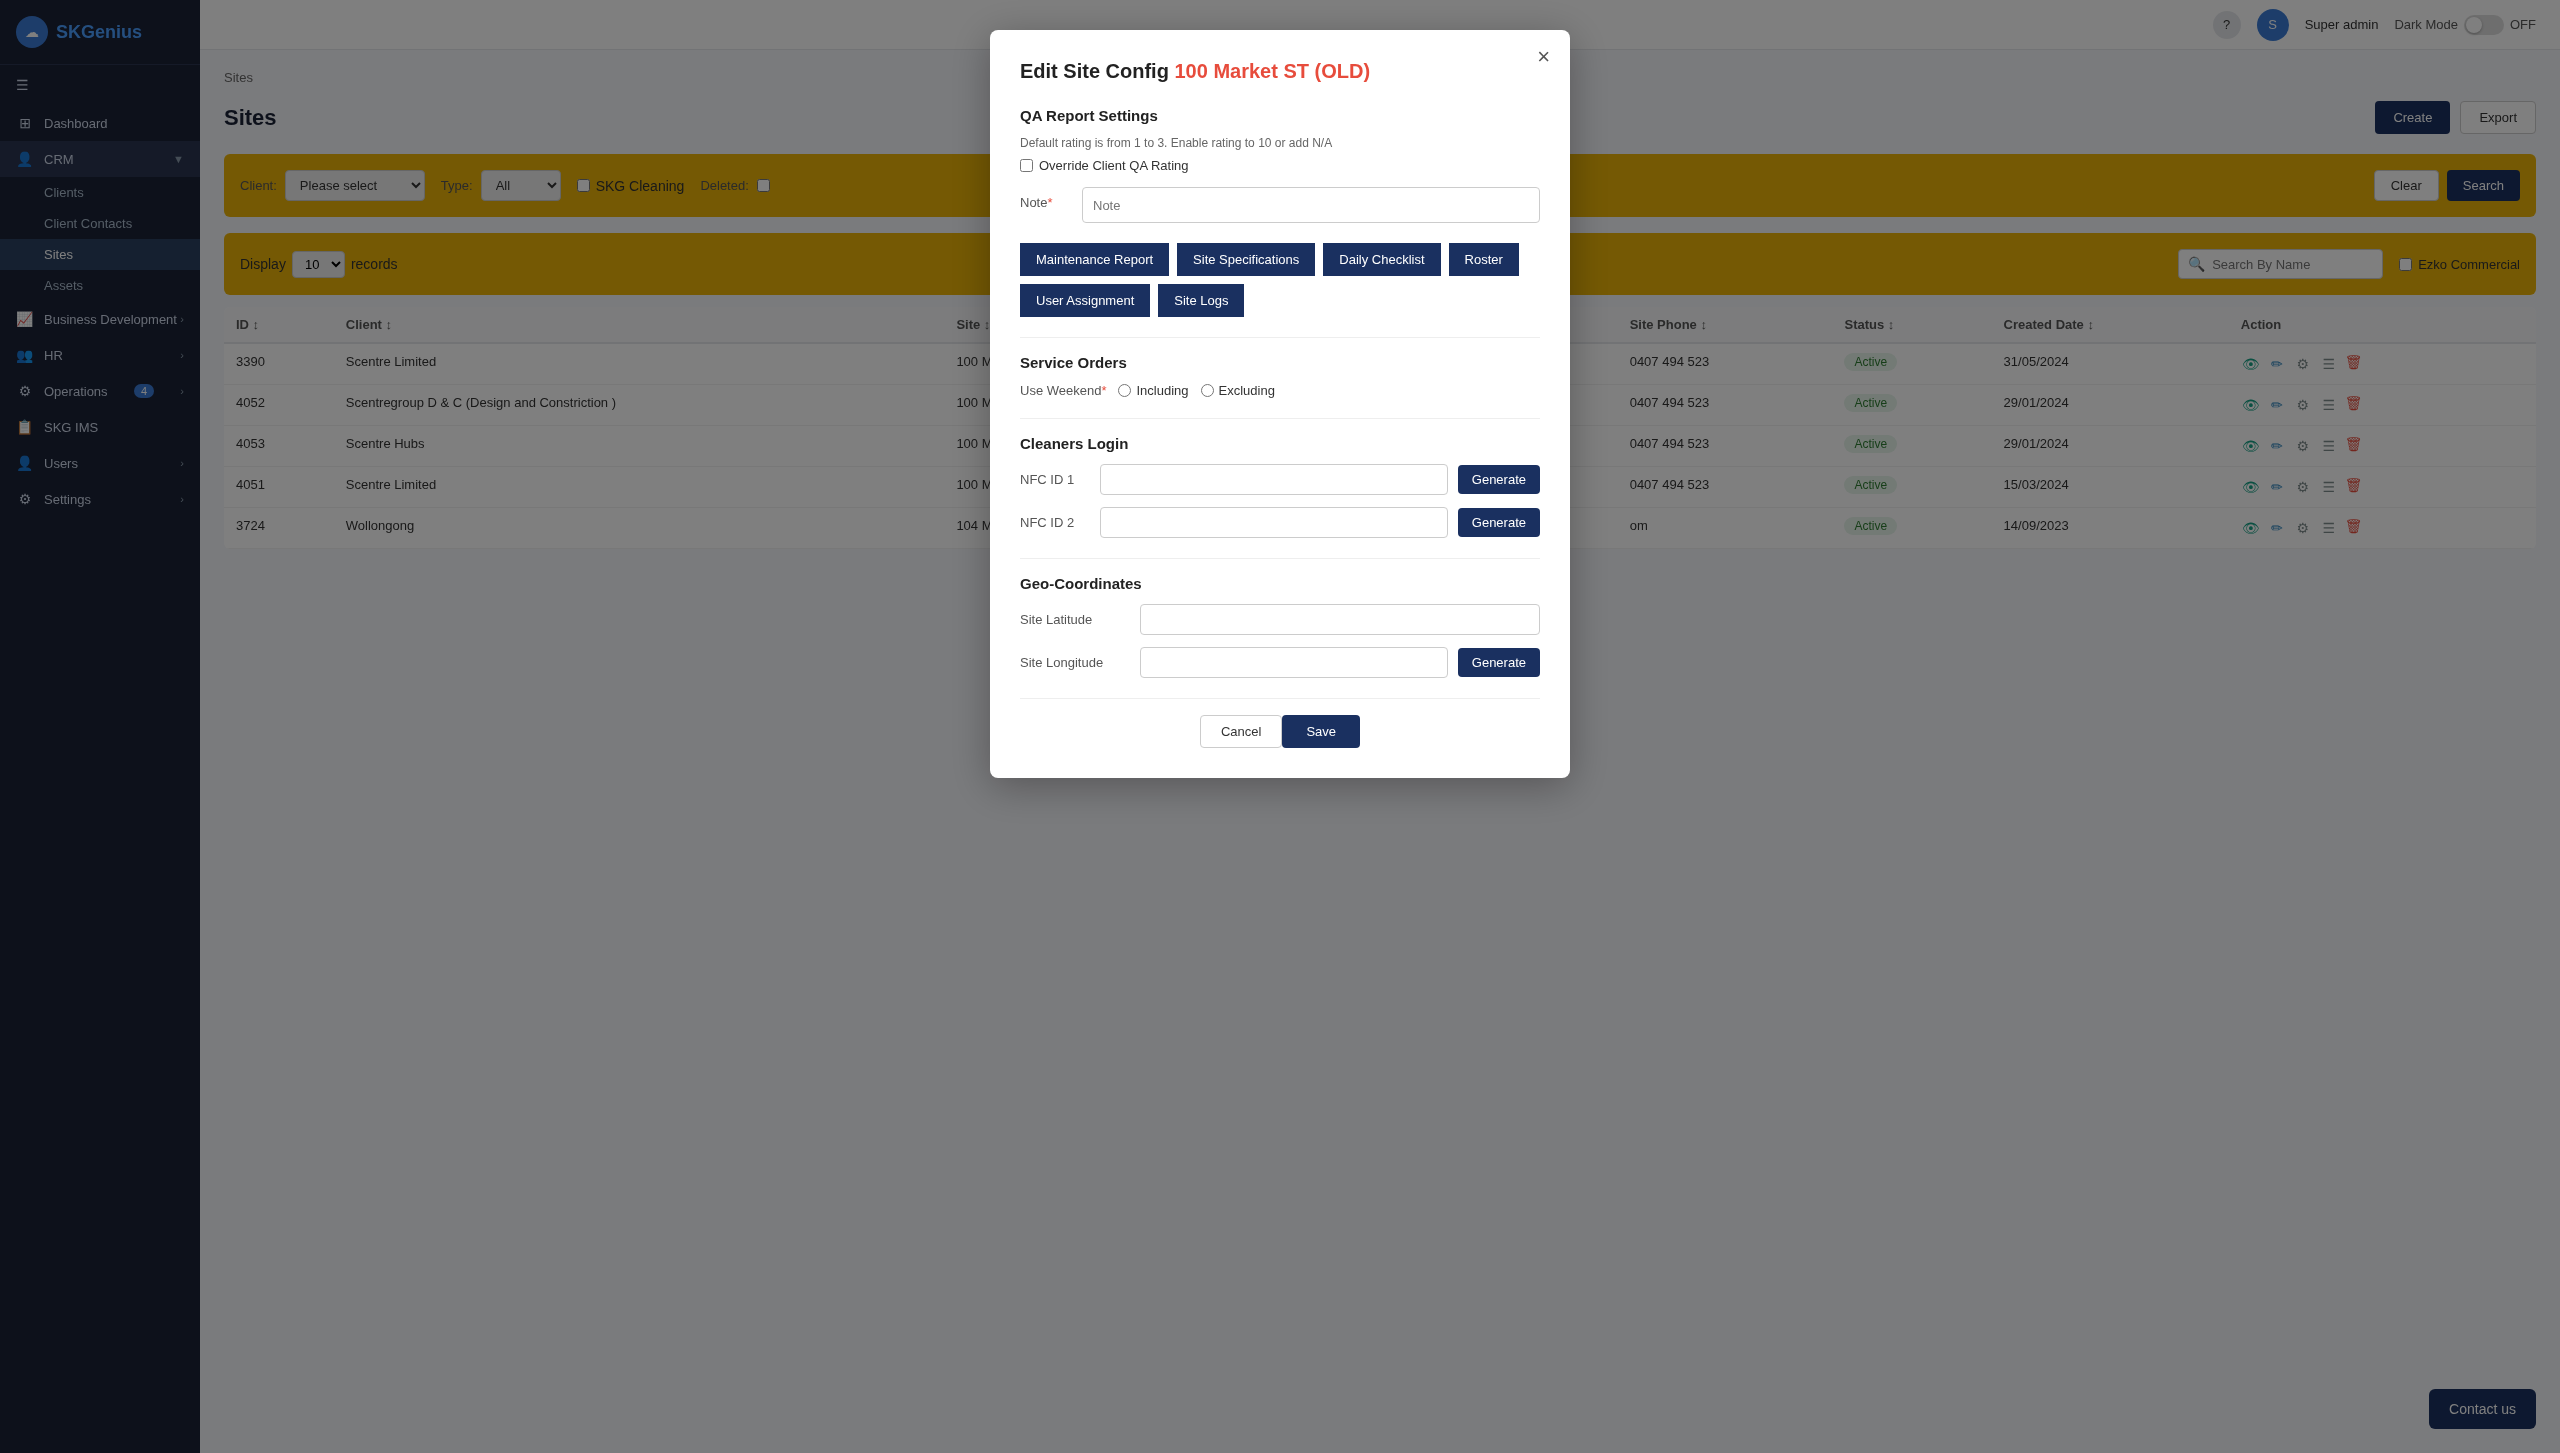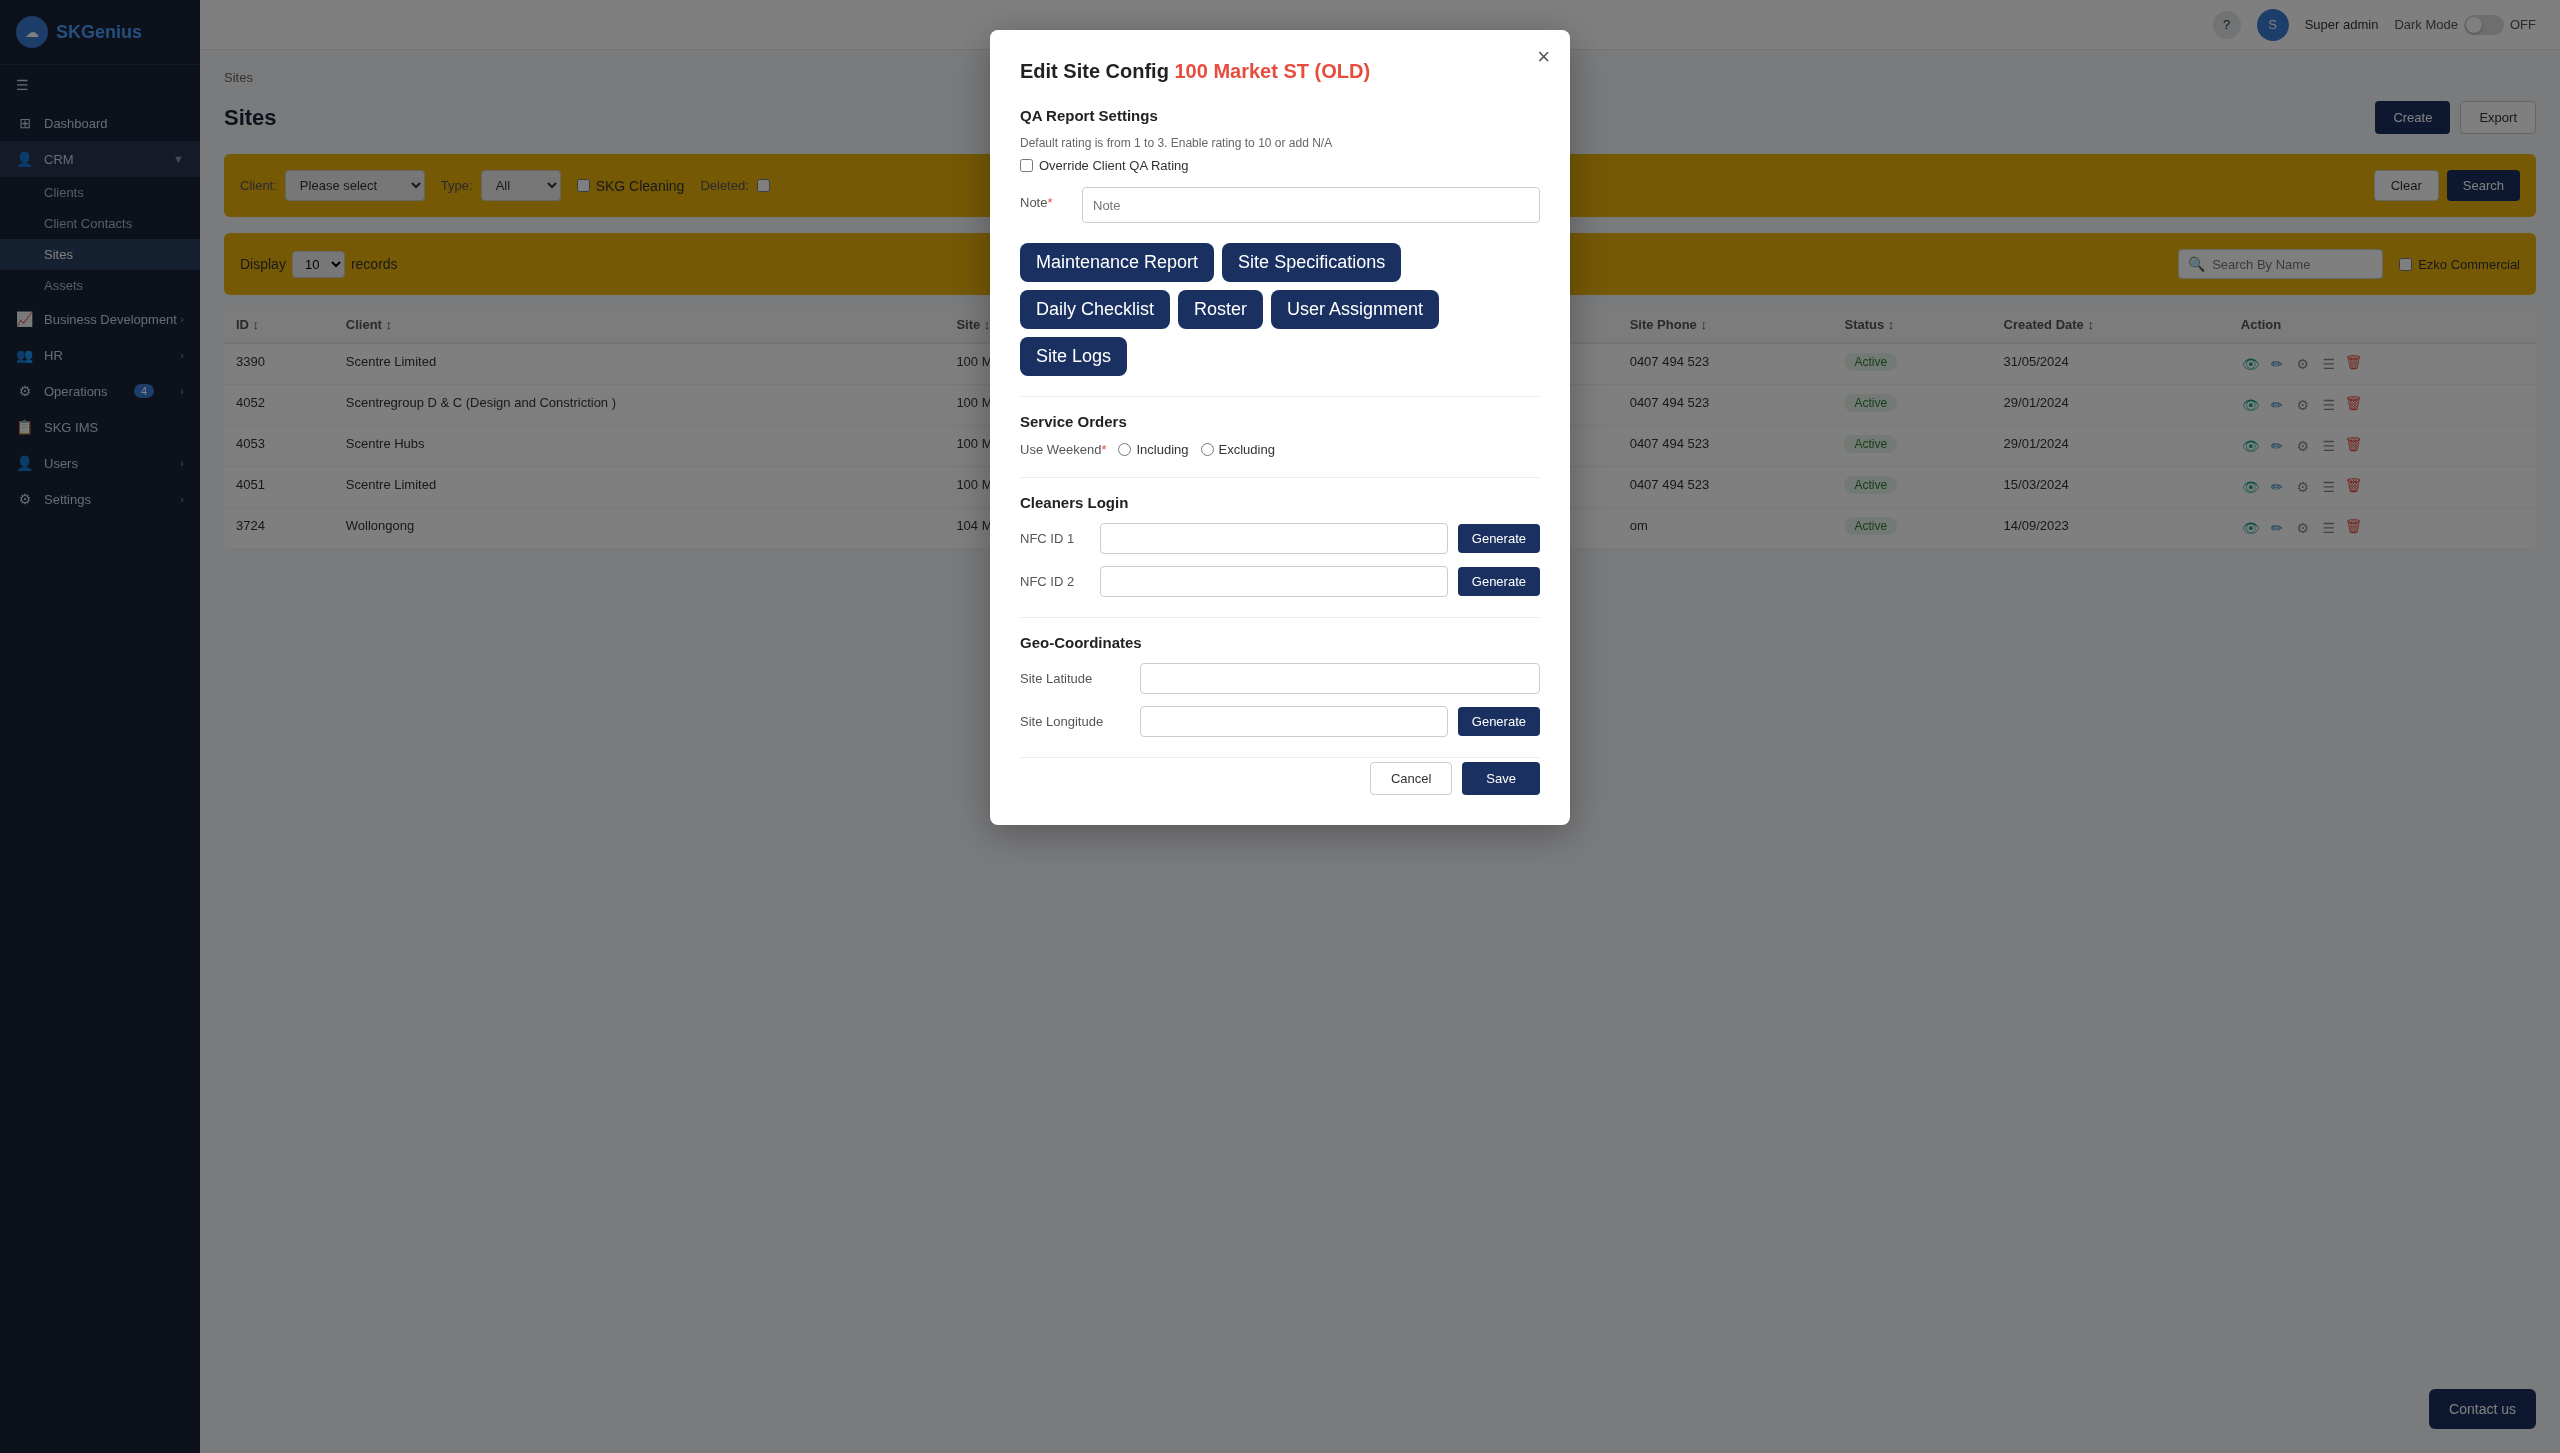--- a/index.html
+++ b/index.html
@@ -81,21 +81,21 @@
     
     .qa-description { font-size: 12px; color: #666; margin-bottom: 8px; }
     .qa-checkbox-row { display: flex; align-items: center; gap: 6px; font-size: 13px; margin-bottom: 14px; }
     .note-row { display: flex; align-items: flex-start; gap: 12px; margin-bottom: 20px; }
     .note-label { font-size: 13px; color: #555; font-weight: 500; min-width: 50px; padding-top: 8px; }
     .note-label .required { color: #e74c3c; }
     .note-input { flex: 1; border: 1px solid #ccc; border-radius: 4px; padding: 8px 10px; font-size: 13px; min-height: 36px; }
 
     
     .report-buttons { display: flex; flex-wrap: wrap; gap: 8px; margin-bottom: 20px; }
-    .report-btn { background: #1a3060; color: white; border: none; padding: 9px 16px; border-radius: 8px; cursor: pointer; font-size: 18px; }
+    .report-btn { background: #1a3060; color: white; border: none; padding: 9px 16px; border-radius: 0; cursor: pointer; font-size: 13px; }
 
     
     .service-orders-section { margin-bottom: 20px; }
     .use-weekend-row { display: flex; align-items: center; gap: 12px; }
     .use-weekend-label { font-size: 13px; color: #555; font-weight: 500; }
     .use-weekend-label .required { color: #e74c3c; }
     .radio-option { display: flex; align-items: center; gap: 5px; font-size: 13px; }
 
     
     .cleaners-section { margin-bottom: 20px; }
@@ -105,21 +105,21 @@
     .btn-generate { background: #1a3060; color: white; border: none; padding: 7px 14px; border-radius: 4px; cursor: pointer; font-size: 13px; }
 
     
     .geo-section { }
     .geo-row { display: flex; align-items: center; gap: 10px; margin-bottom: 12px; }
     .geo-label { font-size: 13px; color: #555; min-width: 110px; }
     .geo-input { flex: 1; border: 1px solid #ccc; border-radius: 4px; padding: 7px 10px; font-size: 13px; }
     .geo-input.filled { background: #f5f6fa; }
 
     
-    .modal-footer { display: flex; justify-content: flex-end; gap: 10px; margin-top: 20px; padding-top: 4px; border-top: 1px solid #eee; }
+    .modal-footer { display: flex; justify-content: center; margin-top: 20px; padding-top: 16px; border-top: 1px solid #eee; }
     .btn-cancel { background: white; color: #333; border: 1px solid #ccc; padding: 8px 20px; border-radius: 4px; cursor: pointer; font-size: 13px; }
     .btn-save { background: #1a3060; color: white; border: none; padding: 8px 24px; border-radius: 4px; cursor: pointer; font-size: 13px; }
 
     
     .contact-us-btn { position: fixed; bottom: 24px; right: 24px; background: #1a3060; color: white; border: none; padding: 12px 20px; border-radius: 6px; cursor: pointer; font-size: 14px; font-weight: 500; z-index: 999; }
 
     .divider { border: none; border-top: 1px solid #eee; margin: 16px 0; }
 
     .search-by-name { display: flex; align-items: center; gap: 6px; border: 1px solid #ccc; border-radius: 4px; padding: 6px 10px; background: white; }
     .search-by-name input { border: none; outline: none; font-size: 13px; }

